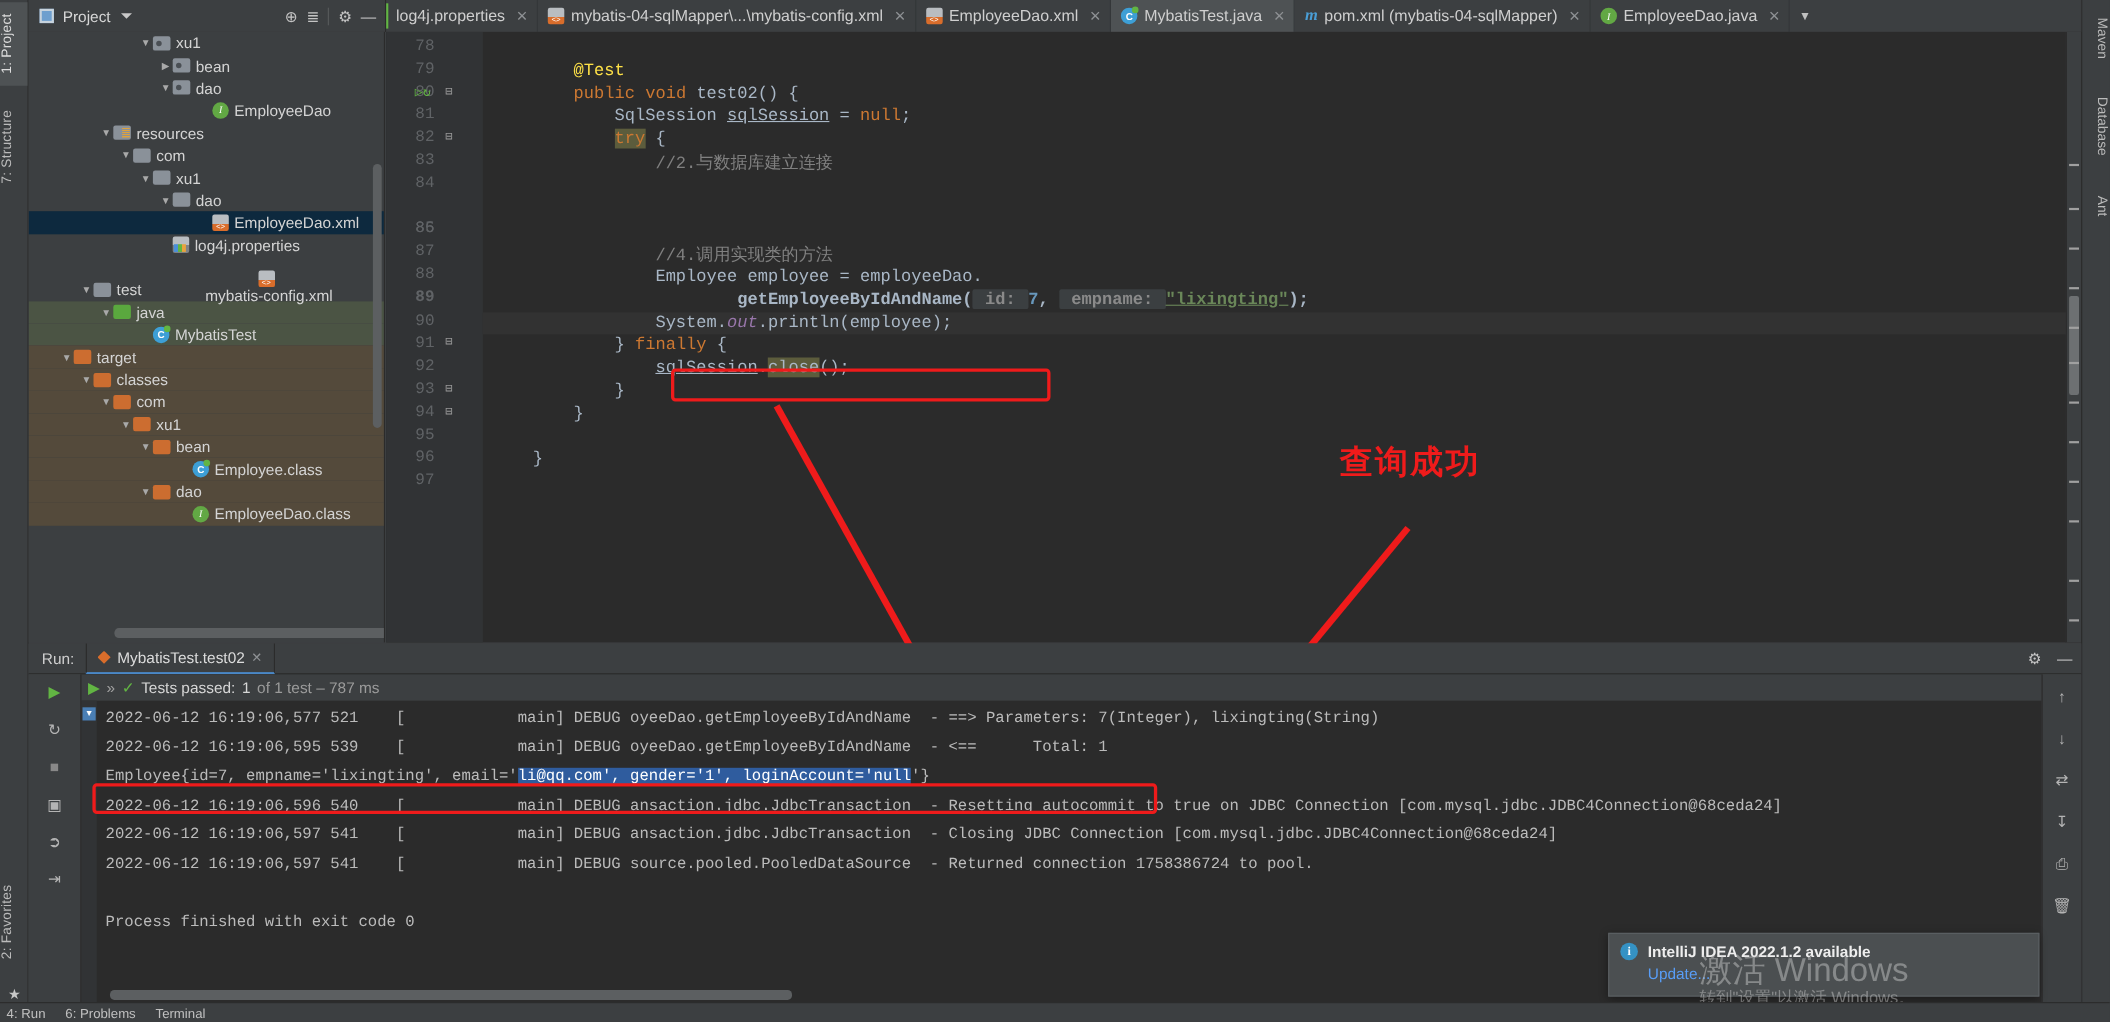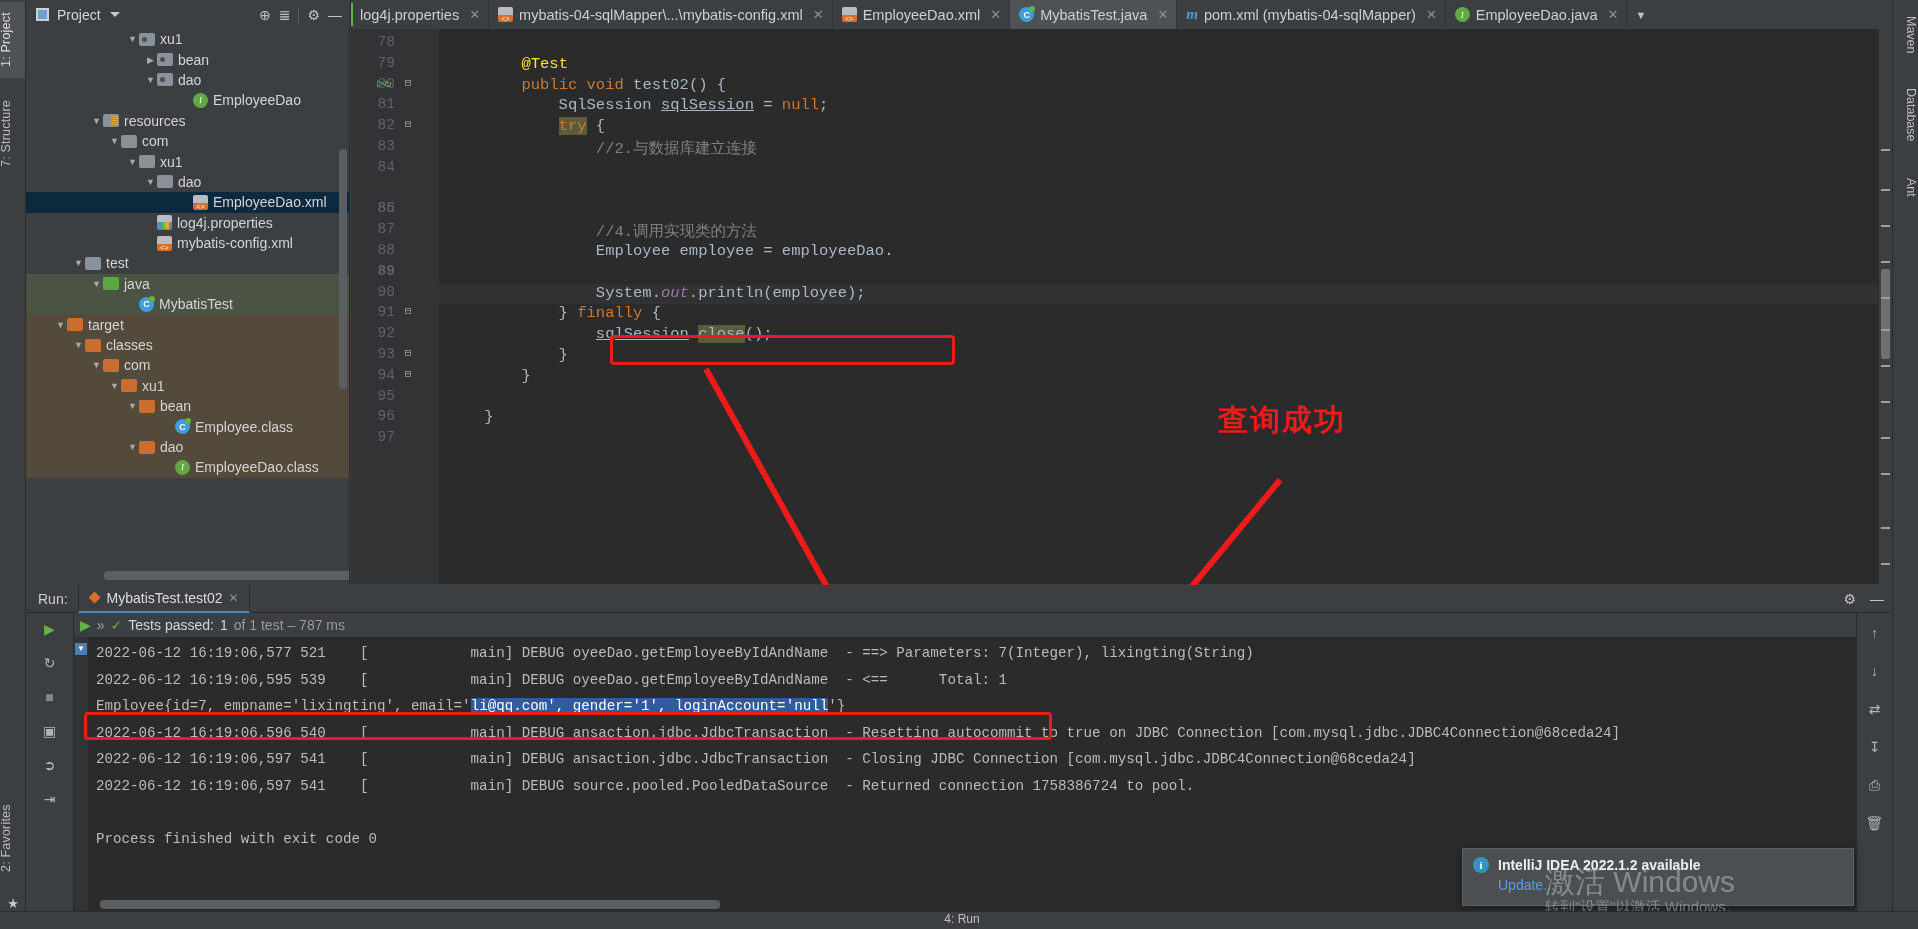--- a/index.html
+++ b/index.html
@@ -269,21 +269,21 @@
   .watermark2 {
     position:absolute; left:1545px; top:898px; color:#cfcfcf; opacity:.45;
     font-size:15px; pointer-events:none; white-space:nowrap;
   }
 
   
   .statusbar {
     position:absolute; left:0; bottom:0; width:1918px; height:18px;
     background:#3c3f41; border-top:1px solid #2b2b2b;
     display:flex; align-items:center; gap:18px; padding-left:6px;
-    color:#c0c0c0; font-size:12px; overflow:hidden;flex-direction:column;
+    color:#c0c0c0; font-size:12px; overflow:hidden;
   }
   .hscroll {
     position:absolute; left:100px; bottom:20px; width:620px; height:9px;
     background:#5c5f61; border-radius:4px;
   }
 </style>
 </head>
 <body>
 
 <div class="app">
@@ -397,21 +397,21 @@
         <div class="trow sel-blue" style="padding-left: 154px;">
           <span class="tri none">▼</span>
           <span class="ic ic-xml" style="margin-right:5px"></span>
           <span class="tlbl">EmployeeDao.xml</span>
         </div>
         <div class="trow" style="padding-left: 118px;">
           <span class="tri none">▼</span>
           <span class="ic ic-prop" style="margin-right:5px"></span>
           <span class="tlbl">log4j.properties</span>
         </div>
-        <div class="trow" style="padding-left: 118px;">
+        <div class="trow" style="padding-left: 118px; flex-direction: column;">
           <span class="tri none">▼</span>
           <span class="ic ic-xml" style="margin-right:5px"></span>
           <span class="tlbl">mybatis-config.xml</span>
         </div>
         <div class="trow" style="padding-left: 46px;">
           <span class="tri">▼</span>
           <span class="fld plain"></span>
           <span class="tlbl">test</span>
         </div>
         <div class="trow sel-green" style="padding-left: 64px;">
@@ -476,21 +476,21 @@
         <div class="ed-line" style="top: 25.8px;"><span class="ln-no">79</span><span class="ed-code"><span>        </span><span class="ann">@Test</span></span></div>
         <div class="ed-line" style="top: 46.6px;"><span class="ln-no">80</span><span class="gutter-run">▷↻</span><span class="fold">⊟</span><span class="ed-code"><span>        </span><span class="kw">public</span><span> </span><span class="kw">void</span><span> </span><span>test02</span><span>() {</span></span></div>
         <div class="ed-line" style="top: 67.4px;"><span class="ln-no">81</span><span class="ed-code"><span>            SqlSession </span><span class="und">sqlSession</span><span> = </span><span class="kw">null</span><span>;</span></span></div>
         <div class="ed-line" style="top: 88.2px;"><span class="ln-no">82</span><span class="fold">⊟</span><span class="ed-code"><span>            </span><span class="kw tryhl">try</span><span> {</span></span></div>
         <div class="ed-line" style="top: 109px;"><span class="ln-no">83</span><span class="ed-code"><span class="cmt">                //2.与数据库建立连接</span></span></div>
         <div class="ed-line" style="top: 129.8px;"><span class="ln-no">84</span></div>
         <div class="ed-line" style="top: 150.6px; margin-top: 20px;"><span class="ln-no">85</span></div>
         <div class="ed-line" style="top: 171.4px;"><span class="ln-no">86</span></div>
         <div class="ed-line" style="top: 192.2px;"><span class="ln-no">87</span><span class="ed-code"><span class="cmt">                //4.调用实现类的方法</span></span></div>
         <div class="ed-line" style="top: 213px;"><span class="ln-no">88</span><span class="ed-code"><span>                Employee employee = employeeDao.</span></span></div>
-        <div class="ed-line" style="top: 233.8px; font-weight: bold;"><span class="ln-no">89</span></div>
+        <div class="ed-line" style="top: 233.8px; font-weight: bold;"><span class="ln-no">89</span><span class="ed-code"><span>                        getEmployeeByIdAndName(</span><span class="param-hint"> id: </span><span class="num">7</span><span>, </span><span class="param-hint"> empname: </span><span class="str und">"lixingting"</span><span>);</span></span></div>
         <div class="hl-line" style="top: 254.6px;"></div>
         <div class="ed-line" style="top: 254.6px;"><span class="ln-no">90</span><span class="ed-code"><span>                System.</span><span class="fld2">out</span><span>.println(employee);</span></span></div>
         <div class="ed-line" style="top: 275.4px;"><span class="ln-no">91</span><span class="fold">⊟</span><span class="ed-code"><span>            } </span><span class="kw">finally</span><span> {</span></span></div>
         <div class="ed-line" style="top: 296.2px;"><span class="ln-no">92</span><span class="ed-code"><span>                </span><span class="und">sqlSession</span><span>.</span><span class="tryhl">close</span><span>();</span></span></div>
         <div class="ed-line" style="top: 317px;"><span class="ln-no">93</span><span class="fold">⊟</span><span class="ed-code"><span>            }</span></span></div>
         <div class="ed-line" style="top: 337.8px;"><span class="ln-no">94</span><span class="fold">⊟</span><span class="ed-code"><span>        }</span></span></div>
         <div class="ed-line" style="top: 358.6px;"><span class="ln-no">95</span><span class="ed-code"></span></div>
         <div class="ed-line" style="top: 379.4px;"><span class="ln-no">96</span><span class="ed-code"><span>    }</span></span></div>
         <div class="ed-line" style="top: 400.2px;"><span class="ln-no">97</span><span class="ed-code"></span></div>
       </div>

